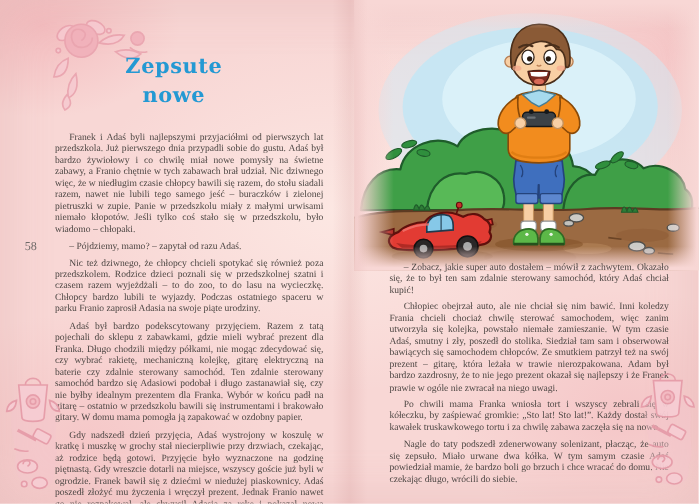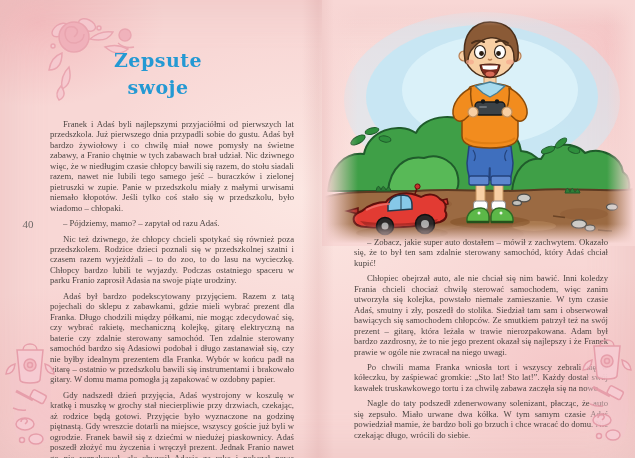--- a/index.html
+++ b/index.html
@@ -64,24 +64,24 @@
         <path d="M30,47 q-11,4 -13,17 q13,0 13,-17 Z"></path>
         <path d="M37,61 q-9,9 -7,22 q11,-5 7,-22 Z"></path>
         <path d="M29,80 q-7,8 -2,14 q9,-4 2,-14 Z"></path>
         <circle cx="67" cy="22" r="2"></circle>
         <circle cx="21" cy="40" r="2"></circle>
       </g>
     </svg>
 
     <div class="chapter-title">
       <div>Zepsute</div>
-      <div>swoje</div>
+      <div>nowe</div>
     </div>
 
-    <div class="page-number">40</div>
+    <div class="page-number">58</div>
 
     <div class="body-text left-text">
       <p>Franek i Adaś byli najlepszymi przyjaciółmi od pierwszych lat przedszkola. Już pierwszego dnia przypadli sobie do gustu. Adaś był bardzo żywiołowy i co chwilę miał nowe pomysły na świetne zabawy, a Franio chętnie w tych zabawach brał udział. Nic dziwnego więc, że w niedługim czasie chłopcy bawili się razem, do stołu siadali razem, nawet nie lubili tego samego jeść – buraczków i zielonej pietruszki w zupie. Panie w przedszkolu miały z małymi urwisami niemało kłopotów. Jeśli tylko coś stało się w przedszkolu, było wiadomo – chłopaki.</p>
       <p>– Pójdziemy, mamo? – zapytał od razu Adaś.</p>
       <p>Nic też dziwnego, że chłopcy chcieli spotykać się również poza przedszkolem. Rodzice dzieci poznali się w przedszkolnej szatni i czasem razem wyjeżdżali – to do zoo, to do lasu na wycieczkę. Chłopcy bardzo lubili te wyjazdy. Podczas ostatniego spaceru w parku Franio zaprosił Adasia na swoje piąte urodziny.</p>
       <p>Adaś był bardzo podekscytowany przyjęciem. Razem z tatą pojechali do sklepu z zabawkami, gdzie mieli wybrać prezent dla Franka. Długo chodzili między półkami, nie mogąc zdecydować się, czy wybrać rakietę, mechaniczną kolejkę, gitarę elektryczną na baterie czy zdalnie sterowany samochód. Ten zdalnie sterowany samochód bardzo się Adasiowi podobał i długo zastanawiał się, czy nie byłby idealnym prezentem dla Franka. Wybór w końcu padł na gitarę – ostatnio w przedszkolu bawili się instrumentami i brakowało gitary. W domu mama pomogła ją zapakować w ozdobny papier.</p>
       <p>Gdy nadszedł dzień przyjęcia, Adaś wystrojony w koszulę w kratkę i muszkę w grochy stał niecierpliwie przy drzwiach, czekając, aż rodzice będą gotowi. Przyjęcie było wyznaczone na godzinę piętnastą. Gdy wreszcie dotarli na miejsce, wszyscy goście już byli w ogrodzie. Franek bawił się z dziećmi w niedużej piaskownicy. Adaś poszedł złożyć mu życzenia i wręczył prezent. Jednak Franio nawet go nie rozpakował, ale chwycił Adasia za rękę i pokazał nową zabawkę, którą dostał od kolegi – sąsiada.</p>
     </div>
 
     <svg class="sketch lp" viewBox="0 0 52 115">

